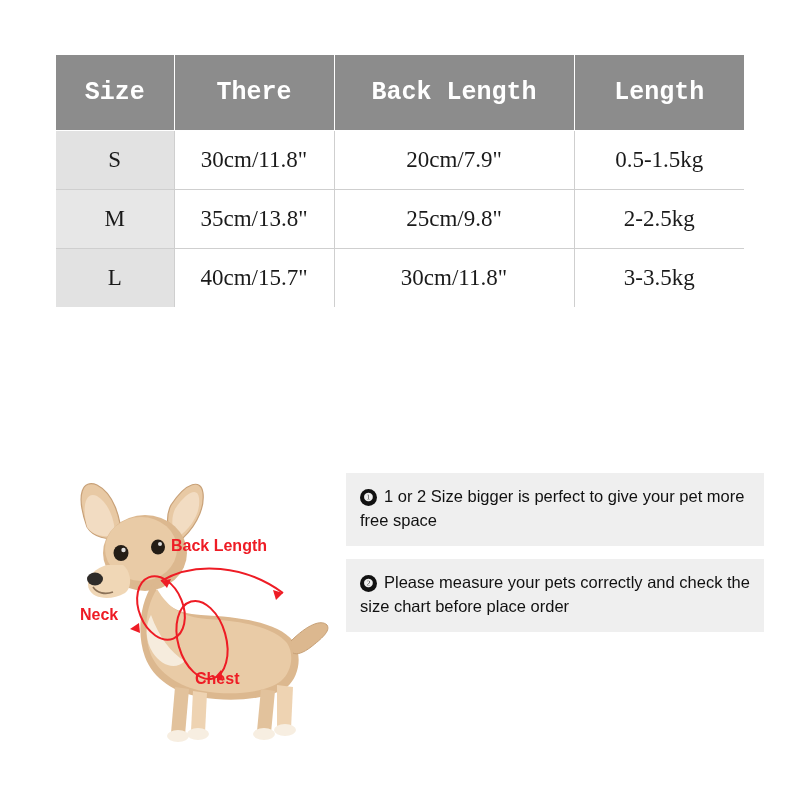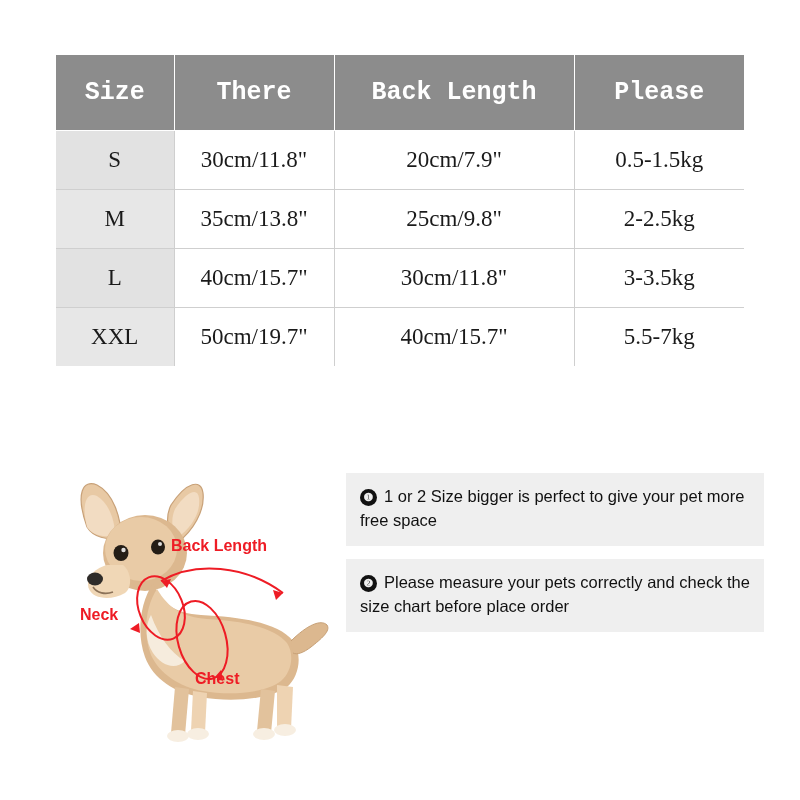--- a/index.html
+++ b/index.html
@@ -132,47 +132,41 @@
     <col class="c-size">
       <col class="c-bust">
       <col class="c-back">
       <col class="c-weight">
   </colgroup>
   <thead>
     <tr>
       <th>Size</th>
       <th>There</th>
       <th>Back Length</th>
-      <th>Please</th>
+      <th>Length</th>
     </tr>
   </thead>
   <tbody>
     <tr>
       <td class="sizecell">S</td>
       <td>30cm/11.8"</td>
       <td>20cm/7.9"</td>
       <td>0.5-1.5kg</td>
     </tr>
     <tr>
       <td class="sizecell">M</td>
       <td>35cm/13.8"</td>
       <td>25cm/9.8"</td>
       <td>2-2.5kg</td>
     </tr>
     <tr>
       <td class="sizecell">L</td>
       <td>40cm/15.7"</td>
       <td>30cm/11.8"</td>
       <td>3-3.5kg</td>
-    </tr>
-    <tr>
-      <td class="sizecell">XXL</td>
-      <td>50cm/19.7"</td>
-      <td>40cm/15.7"</td>
-      <td>5.5-7kg</td>
     </tr>
   </tbody>
 </table>
 
 <div class="lower">
 
   <div class="dog-panel">
     <svg class="dog-svg" width="300" height="290" viewBox="0 0 300 290">
 
       <path d="M52 62 C40 28 48 14 62 20 C78 28 86 52 86 72 C72 76 58 72 52 62 Z" fill="#e8c9a4" stroke="#c8a178" stroke-width="1.2"></path>

